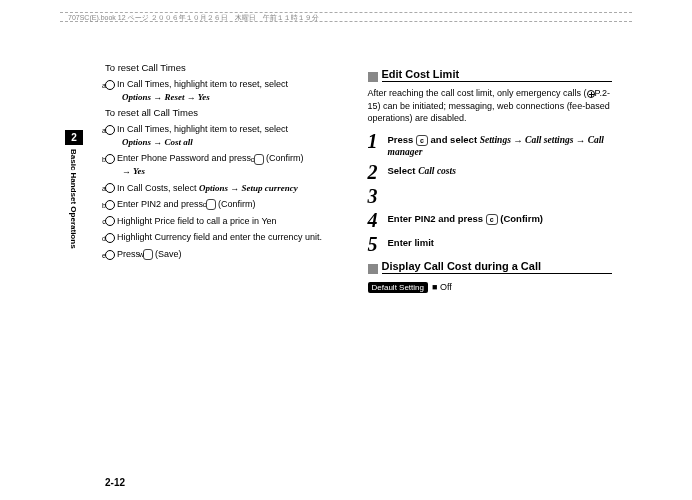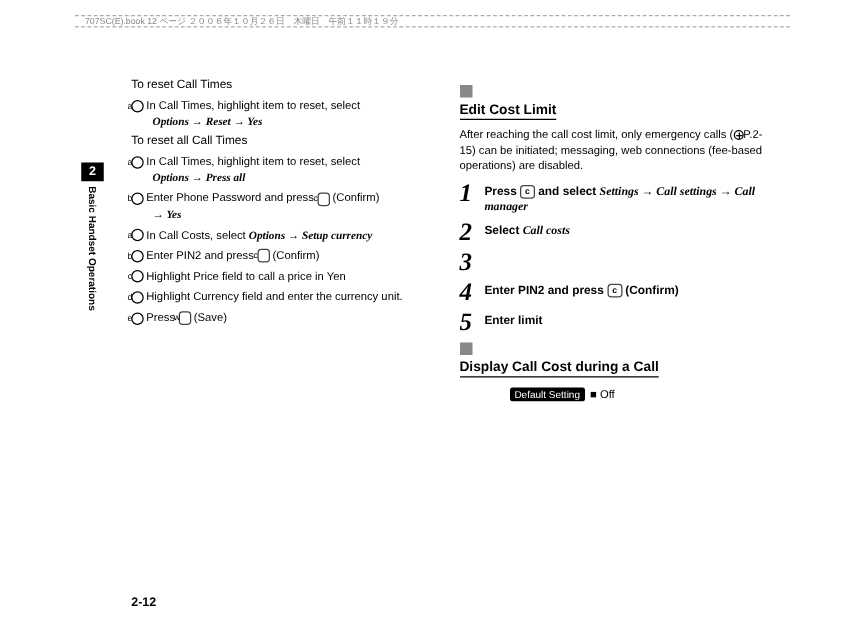--- a/index.html
+++ b/index.html
@@ -90,24 +90,23 @@
     border-radius: 3px;
     font-size: 7px;
     padding: 0 3px;
     min-width: 10px;
     text-align: center;
     line-height: 9px;
     vertical-align: middle;
   }
   .section-title {
     display: flex;
-    align-items: flex-start;
+    align-items: flex-end;
     gap: 4px;
     margin: 6px 0 5px 0;
-    flex-direction: column;
   }
   .section-title .bullet {
     width: 10px; height: 10px;
     background: #888;
   }
   .section-title .text {
     font-weight: bold;
     font-size: 11px;
     border-bottom: 1px solid #000;
     flex: 1;
@@ -142,21 +141,20 @@
     padding-top: 3px;
   }
   .default-setting {
     display: inline-block;
     background: #000;
     color: #fff;
     font-size: 8px;
     padding: 1px 4px;
     border-radius: 2px;
     margin-right: 4px;
-    margin-left: 40px;
   }
   .page-num {
     position: absolute;
     left: 105px;
     bottom: 12px;
     font-weight: bold;
     font-size: 10px;
   }
   .cross-icon {
     display:inline-block;
@@ -190,21 +188,21 @@
 
     <div class="h-bold">To reset Call Times</div>
     <div class="sub">
       <span class="circlenum">a</span><span>In Call Times, highlight item to reset, select </span><br>
       &nbsp;&nbsp;<span class="italic">Options → Reset → Yes</span>
     </div>
 
     <div class="h-bold">To reset all Call Times</div>
     <div class="sub">
       <span class="circlenum">a</span><span>In Call Times, highlight item to reset, select </span><br>
-      &nbsp;&nbsp;<span class="italic">Options → Press all</span>
+      &nbsp;&nbsp;<span class="italic">Options → Cost all</span>
     </div>
     <div class="sub">
       <span class="circlenum">b</span><span>Enter Phone Password and press </span><span class="keyc">c</span><span> (Confirm) </span><br>
       &nbsp;&nbsp;<span class="italic">→ Yes</span>
     </div>
 
     <div class="sub">
       <span class="circlenum">a</span><span>In Call Costs, select </span><span class="italic">Options → Setup currency</span>
     </div>
     <div class="sub">

